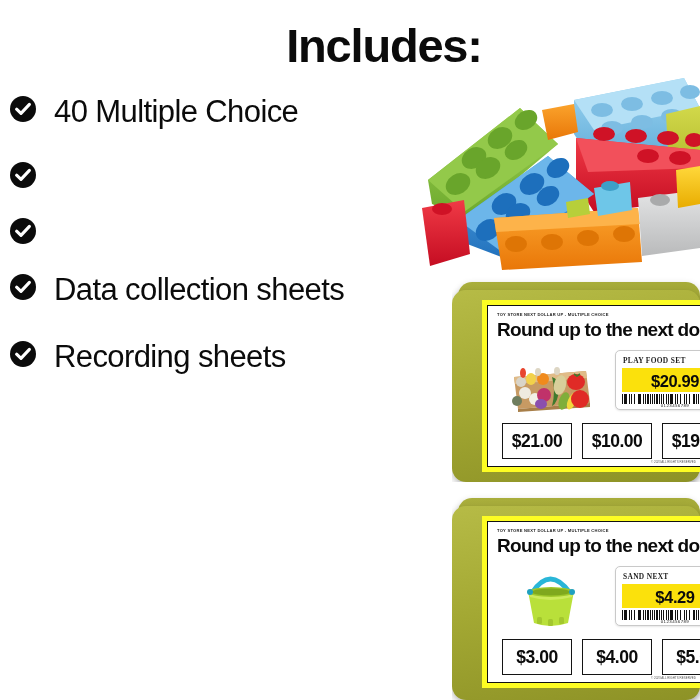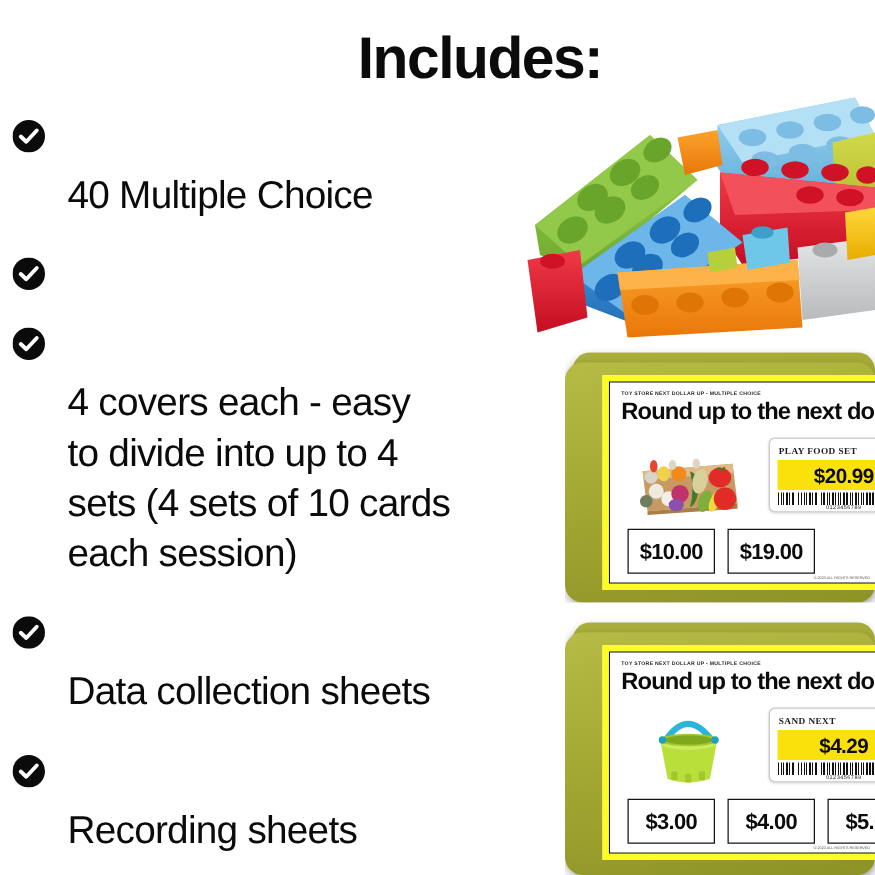--- a/index.html
+++ b/index.html
@@ -57,21 +57,20 @@
     margin-right: 18px;
   }
   .check-icon svg { display: block; }
   .bullet-text {
     font-size: 31px;
     font-weight: 400;
     line-height: 1.30;
     color: #0b0b0b;
     letter-spacing: -0.6px;
     white-space: pre-line;
-    margin-top: 44px;
   }
 
   
   .brick-pile {
     position: absolute;
     left: 398px;
     top: 72px;
     width: 302px;
     height: 240px;
     overflow: hidden;
@@ -264,24 +263,20 @@
       </span>
     </div>
 
     <div class="bullet-row">
       <span class="check-icon">
         <svg width="26" height="26" viewBox="0 0 26 26">
           <circle cx="13" cy="13" r="13" fill="#0b0b0b"></circle>
           <path d="M6.6 13.2 L11.0 17.4 L19.4 8.4" stroke="#ffffff" stroke-width="3.1" fill="none" stroke-linecap="round" stroke-linejoin="round"></path>
         </svg>
       </span>
-      <span class="bullet-text">4 covers each - easy
-to divide into up to 4
-sets (4 sets of 10 cards
-each session)</span>
     </div>
 
     <div class="bullet-row">
       <span class="check-icon">
         <svg width="26" height="26" viewBox="0 0 26 26">
           <circle cx="13" cy="13" r="13" fill="#0b0b0b"></circle>
           <path d="M6.6 13.2 L11.0 17.4 L19.4 8.4" stroke="#ffffff" stroke-width="3.1" fill="none" stroke-linecap="round" stroke-linejoin="round"></path>
         </svg>
       </span>
       <span class="bullet-text">Data collection sheets</span>
@@ -466,20 +461,21 @@
           <div class="tag-name">PLAY FOOD SET</div>
           <div class="tag-yellow">
 
             <div class="tag-price">$20.99</div>
           </div>
           <div class="barcode"></div>
           <div class="barcode-num">0123456789</div>
         </div>
 
         <div class="choice-row">
+          <div class="choice-box">$21.00</div>
           <div class="choice-box">$10.00</div>
           <div class="choice-box">$19.00</div>
         </div>
 
         <div class="card-credit">© 2023 ALL RIGHTS RESERVED</div>
       </div>
     </div>
   </div>
 
   <div class="card-wrap" style="left:452px; top:488px; width:248px; height:212px;">

